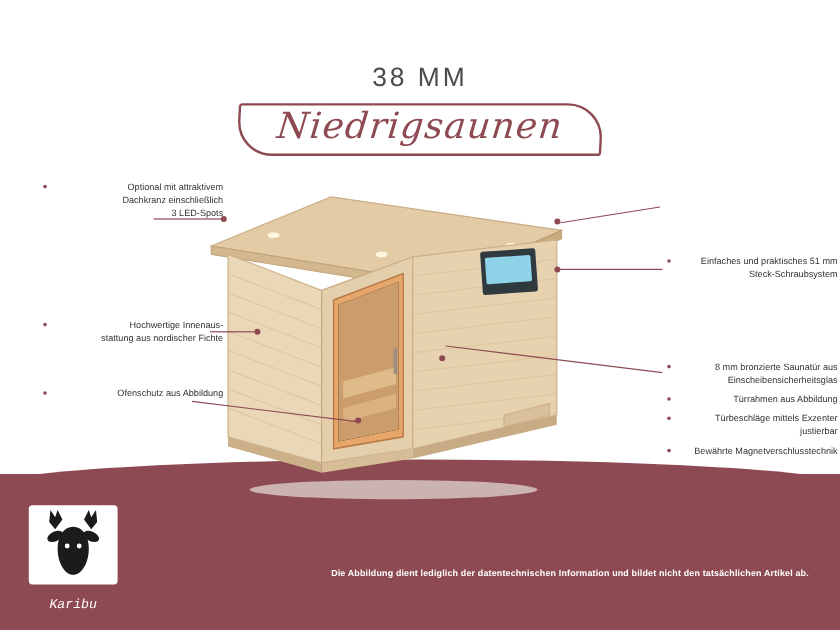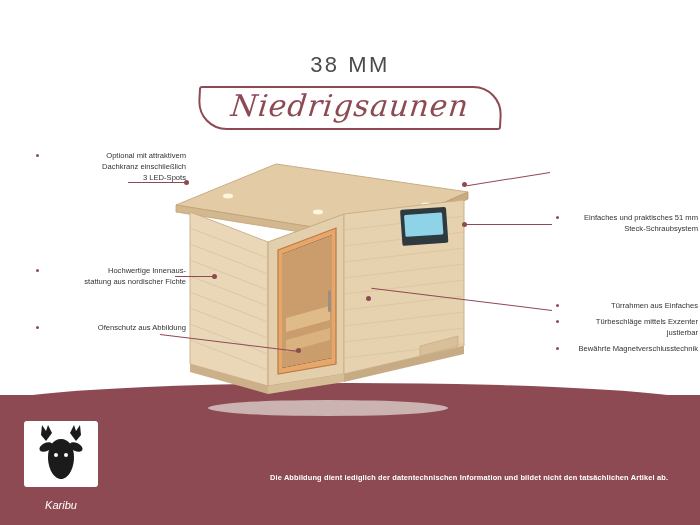--- a/index.html
+++ b/index.html
@@ -38,20 +38,21 @@
     height: 24px;
     background: #8e4a52;
     border-radius: 50% 50% 0 0 / 100% 100% 0 0;
     transform: scaleX(1.05);
   }
   .disclaimer {
     position: absolute;
     left: 270px;
     bottom: 42px;
     width: 410px;
+    text-align: center;
     color: #ffffff;
     font-size: 7.4px;
     font-weight: bold;
     letter-spacing: 0.15px;
     line-height: 1.3;
   }
 
   
   .heading-mm {
     position: absolute;
@@ -158,21 +159,21 @@
     width: 78px;
     height: 88px;
   }
   .logo-name {
     position: absolute;
     left: 22px;
     bottom: 14px;
     width: 78px;
     text-align: center;
     color: #ffffff;
-    font-family: Liberation Sans, sans-serif;
+    font-family: Liberation Mono, monospace;
     font-style: italic;
     font-size: 11px;
   }
 </style>
 </head>
 <body>
 
 <div class="page">
 
   <div class="bottom-band"></div>
@@ -283,21 +284,23 @@
     <ul>
       <li>Einfaches und praktisches 51 mm
 Steck-Schraubsystem</li>
     </ul>
   </div>
   <div class="conn" style="left:466px; top:224px; width:86px;"></div>
   <div class="dot" style="left:462px; top:222px;"></div>
 
   <div class="callout right-callouts" style="left:556px; top:300px; width:142px;">
     <ul>
-      <li>Türrahmen aus Einfaches</li>
+      <li>8 mm bronzierte Saunatür aus
+Einscheibensicherheitsglas</li>
+      <li>Türrahmen aus Abbildung</li>
       <li>Türbeschläge mittels Exzenter
 justierbar</li>
       <li>Bewährte Magnetverschlusstechnik</li>
     </ul>
   </div>
   <div class="conn" style="left:370px; top:310px; width:182px; transform:rotate(7deg); transform-origin:right center;"></div>
   <div class="dot" style="left:366px; top:296px;"></div>
 
   <div class="logo">
     <svg width="78" height="88" viewBox="0 0 78 88" xmlns="http://www.w3.org/2000/svg">

